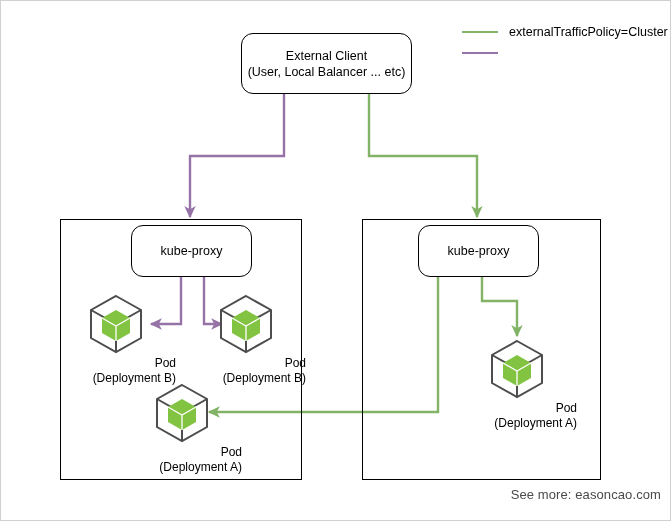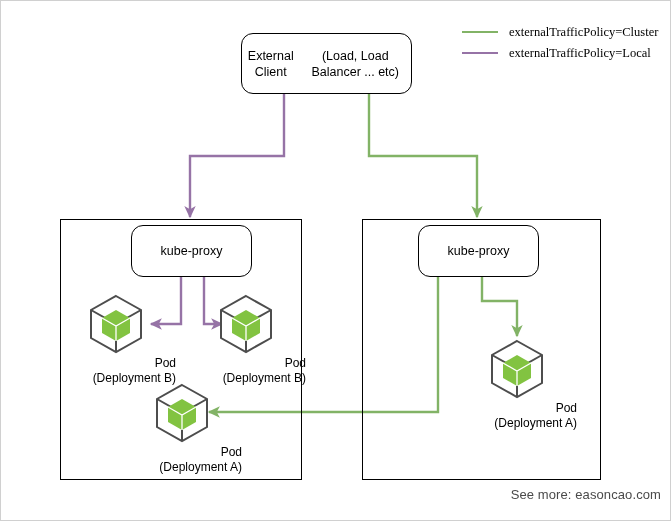--- a/index.html
+++ b/index.html
@@ -28,21 +28,21 @@
   }
   .rbox {
     position: absolute;
     box-sizing: border-box;
     border: 1.4px solid #000000;
     border-radius: 12px;
     background: #ffffff;
     display: flex;
     align-items: center;
     justify-content: center;
-    flex-direction: row;
+    flex-direction: column;
     text-align: center;
     color: #000000;
     font-size: 12.5px;
     line-height: 16px;
   }
   .node-box {
     position: absolute;
     box-sizing: border-box;
     border: 1.6px solid #000000;
     background: transparent;
@@ -109,21 +109,21 @@
 
     <path d="M 203 276 L 203 323 L 221 323" fill="none" stroke="#9673a6" stroke-width="2.4" marker-end="url(#arrow-purple)"></path>
 
     <path d="M 481 276 L 481 300 L 516 300 L 516 335" fill="none" stroke="#82b366" stroke-width="2.4" marker-end="url(#arrow-green)"></path>
 
     <path d="M 437 276 L 437 411 L 208 411" fill="none" stroke="#82b366" stroke-width="2.4" marker-end="url(#arrow-green)"></path>
   </svg>
 
   <div class="rbox" style="left:240px; top:32px; width:171px; height:61px;">
     <div>External Client</div>
-    <div>(Load, Load Balancer ... etc)</div>
+    <div>(User, Local Balancer ... etc)</div>
   </div>
 
   <div class="node-box" style="left:59px; top:218px; width:242px; height:261px;"></div>
 
   <div class="node-box" style="left:361px; top:218px; width:239px; height:261px;"></div>
 
   <div class="rbox" style="left:130px; top:224px; width:121px; height:52px;">
     <span>kube-proxy</span>
   </div>
 
@@ -176,26 +176,25 @@
       <path d="M 4 17 L 29 31 L 54 17 M 29 31 L 29 59" fill="none" stroke="#4d4d4d" stroke-width="2"></path>
       <path d="M 29 17 L 43 25 L 43 40 L 29 48 L 15 40 L 15 25 Z" fill="#82c341" stroke="none"></path>
       <path d="M 15 25 L 29 33 L 43 25 M 29 33 L 29 48" fill="none" stroke="#ffffff" stroke-width="1.3"></path>
     </svg>
   </div>
   <div class="podlabel" style="left:456px; top:400px; width:120px;">
     <div>Pod</div>
     <div>(Deployment A)</div>
   </div>
 
-  <div class="legend" style="left:461px; top:20px;font-family:Liberation Serif, serif;">
+  <div class="legend" style="left:461px; top:20px;">
     <div class="legend-row">
       <span class="legend-swatch" style="border-top-color:#82b366;"></span>
       <span>externalTrafficPolicy=Cluster</span>
     </div>
     <div class="legend-row">
       <span class="legend-swatch" style="border-top-color:#9673a6;"></span>
-      <span>externalTrafficPolicy=Local</span>
     </div>
   </div>
 
   <div class="footer">See more: easoncao.com</div>
 
 </div>
 
 </body></html>

